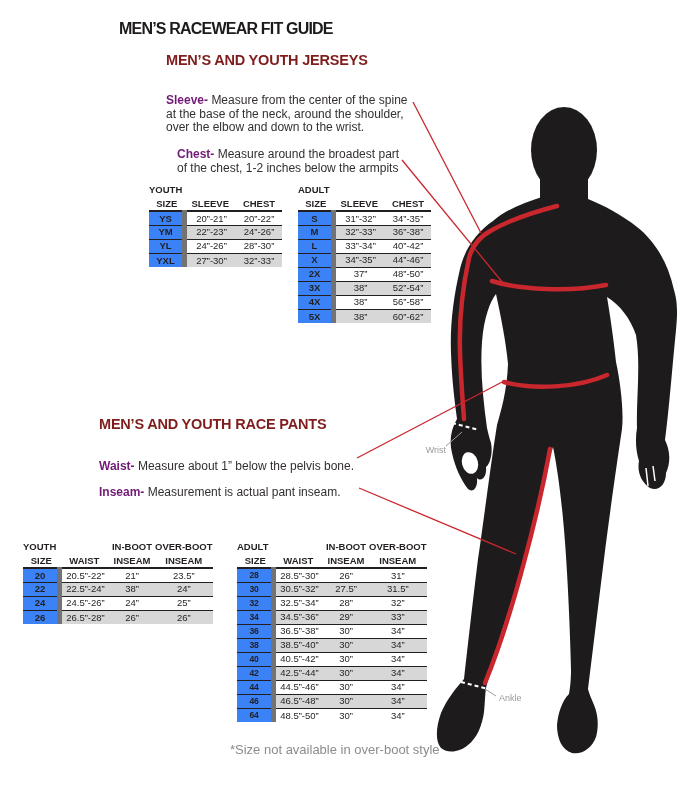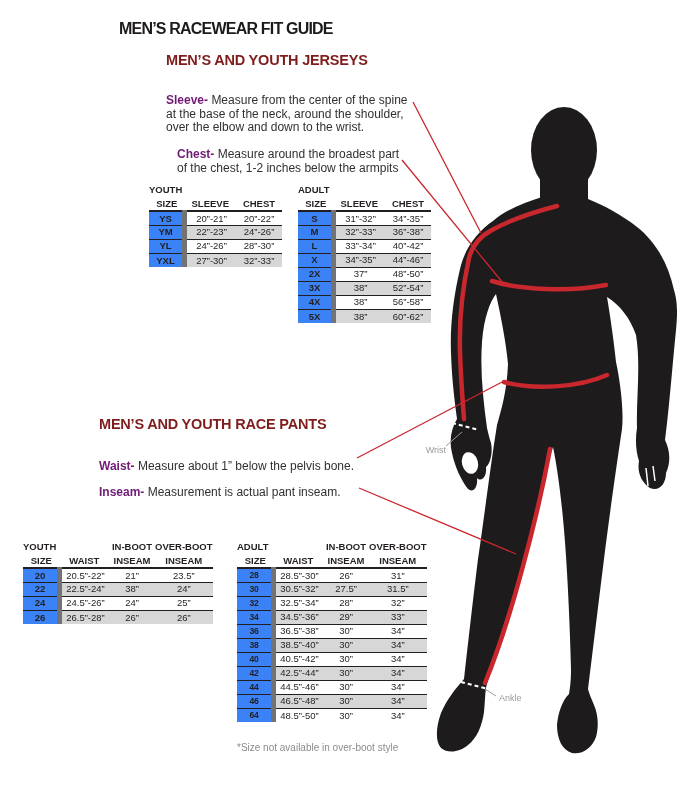--- a/index.html
+++ b/index.html
@@ -40,21 +40,21 @@
   .t-ja th:nth-child(3),.t-ja td:nth-child(3){width:46px;}
   .t-py th:nth-child(1),.t-py td:nth-child(1),
   .t-pa th:nth-child(1),.t-pa td:nth-child(1){width:34px;}
   .t-py th:nth-child(2),.t-py td:nth-child(2),
   .t-pa th:nth-child(2),.t-pa td:nth-child(2){width:47px;}
   .t-py th:nth-child(3),.t-py td:nth-child(3),
   .t-pa th:nth-child(3),.t-pa td:nth-child(3){width:46px;}
   .t-py th:nth-child(4),.t-py td:nth-child(4),
   .t-pa th:nth-child(4),.t-pa td:nth-child(4){width:57px;}
   .t-pa tbody td:first-child{font-size:8.5px;letter-spacing:-0.3px;}
-  .footnote{left:237px;top:742px;font-size:10px;color:#8c8c8c;white-space:nowrap;text-align:center;}
+  .footnote{left:230px;top:742px;font-size:13px;color:#8c8c8c;white-space:nowrap;text-align:center;}
   
   .figure-svg{left:0;top:0;}
   .fig-label{font-size:9px;fill:#9b9b9b;}
 </style>
 </head>
 <body>
 
 <div class="page">
 
   <svg class="abs figure-svg" width="686" height="800" viewBox="0 0 686 800">

